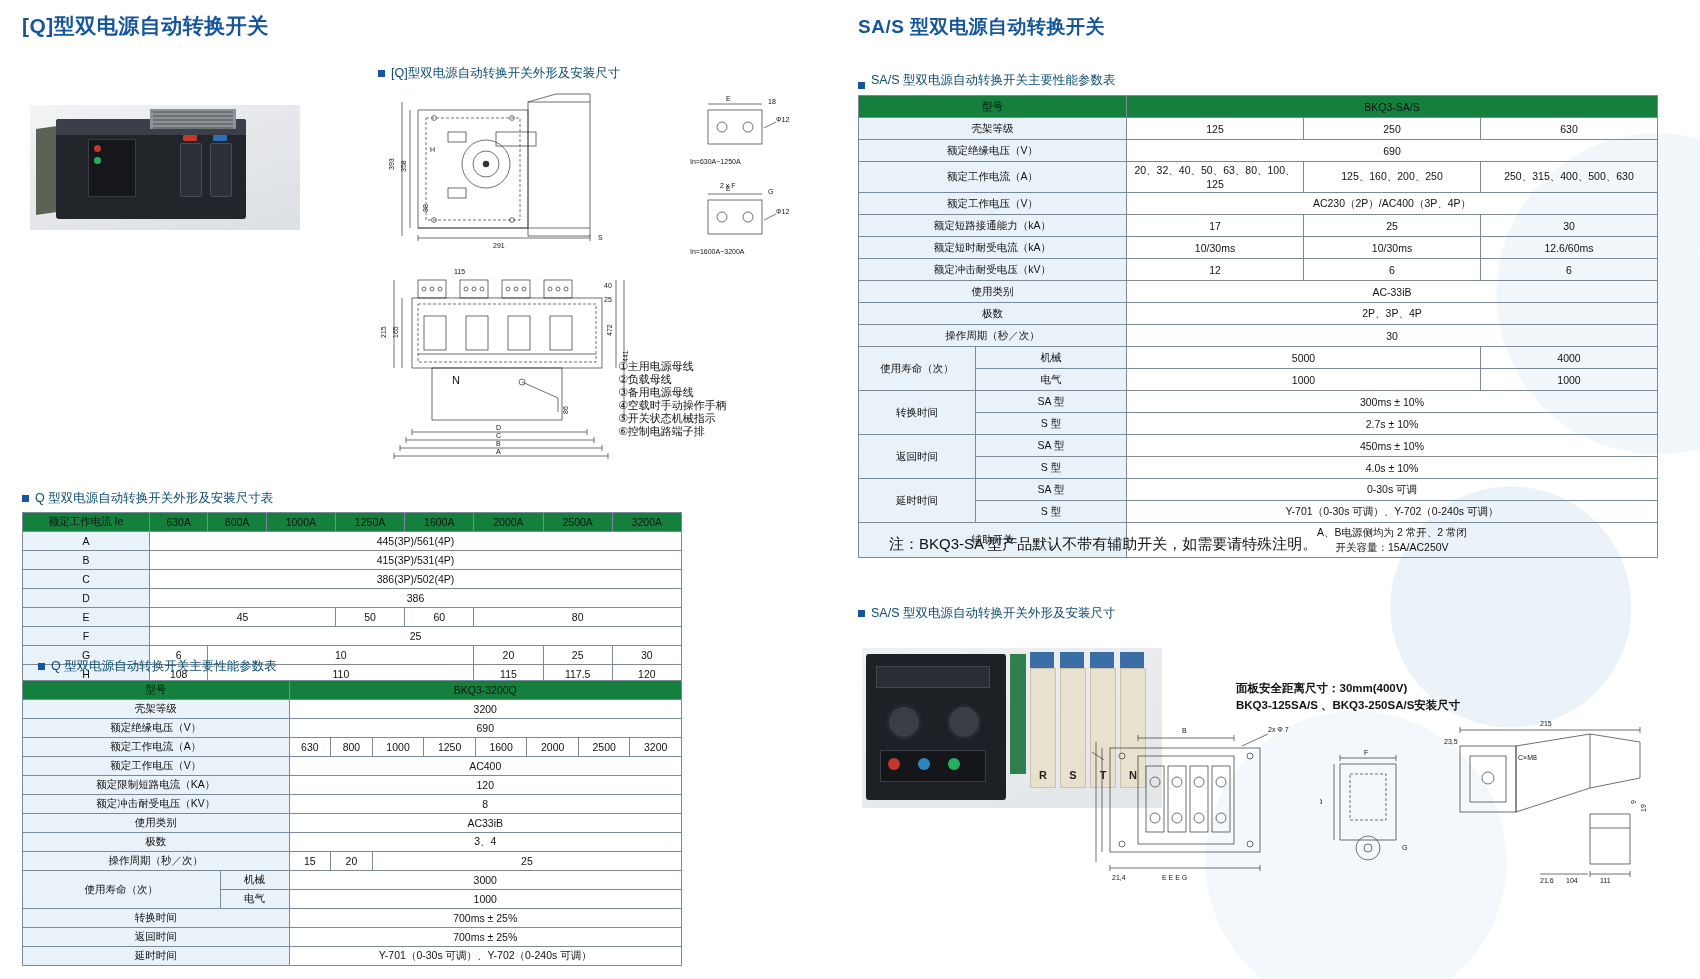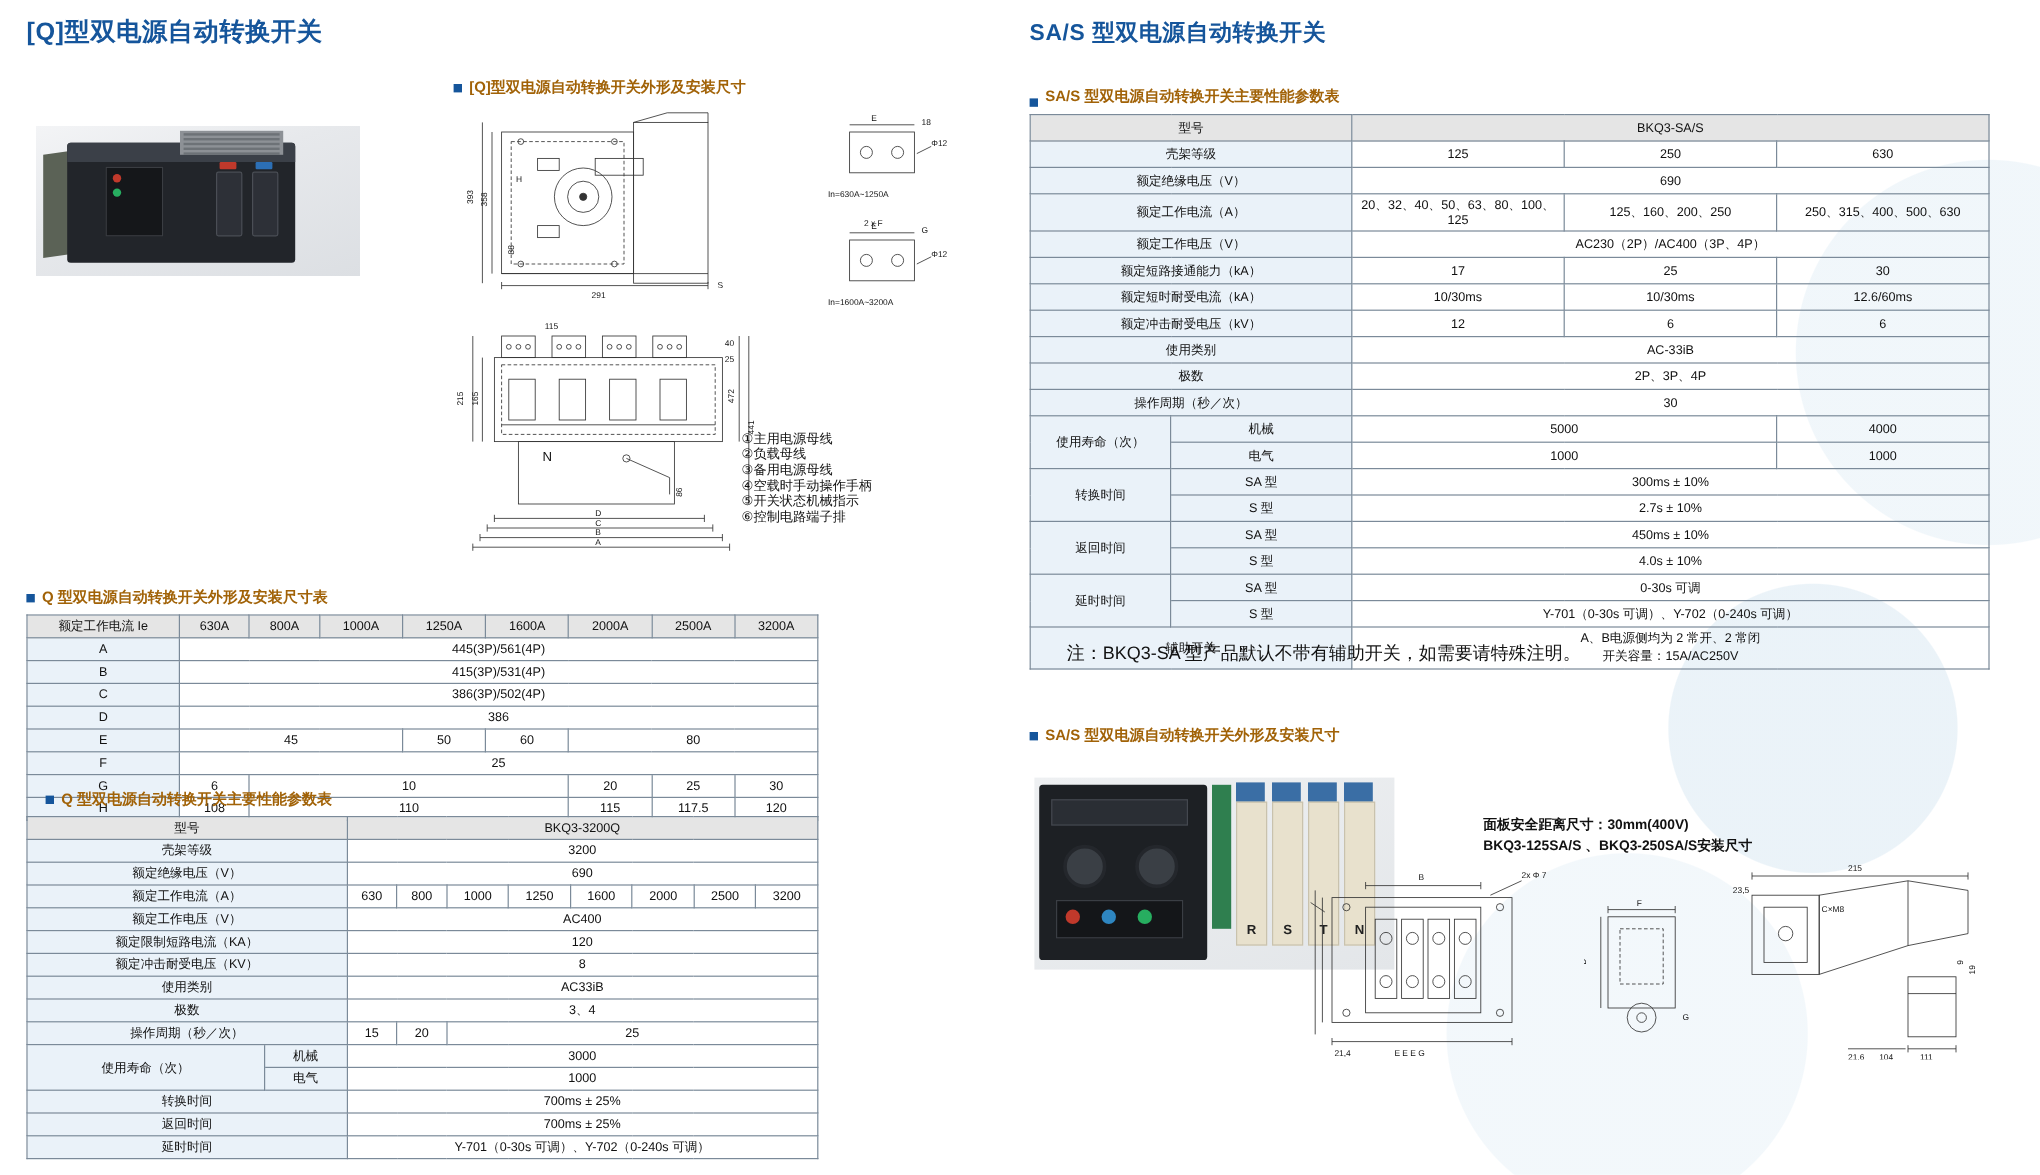--- a/index.html
+++ b/index.html
@@ -26,21 +26,21 @@
 
   h1.title-left{
     position:absolute;left:22px;top:12px;margin:0;
     font-size:21px;font-weight:bold;color:#15559b;letter-spacing:.5px;
   }
   h1.title-right{
     position:absolute;left:18px;top:14px;margin:0;
     font-size:19px;font-weight:bold;color:#15559b;letter-spacing:.5px;
   }
   .sec-head{
-    font-size:12.5px;font-weight:bold;color:#a16207;
+    font-size:12.5px;font-weight:normal;color:#0c4a6e;
     display:flex;align-items:center;gap:6px;
   }
   .sec-head .bullet{
     width:7px;height:7px;background:#15559b;display:inline-block;flex:0 0 auto;
   }
   
   .photo-main{
     position:absolute;left:30px;top:105px;width:270px;height:125px;
     background:linear-gradient(160deg,#f3f4f6 0%,#e7e9ec 40%,#dcdfe3 100%);
   }
@@ -65,21 +65,21 @@
   .sa-cap{position:absolute;top:4px;width:24px;height:18px;background:#3a6ea5;}
 
   
   .cap-list{position:absolute;font-size:13px;font-weight:bold;color:#111;line-height:24px;}
   .cap-list .row{display:flex;align-items:center;gap:7px;}
   .cap-list .box{width:10px;height:10px;border:1px solid #111;display:inline-block;flex:0 0 auto;}
 
   
   table{border-collapse:collapse;font-size:10.5px;}
   table td,table th{border:1px solid #7b8a99;text-align:center;padding:2px 3px;font-weight:normal;color:#111;}
-  .tbl-head td{background:#e5e5e5;}
+  .tbl-head td{background:#15803d;}
   .tbl-lbl{background:#eaf2f9;}
 
   #dim-table{position:absolute;left:22px;top:512px;width:660px;}
   #dim-table td{height:14px;}
   #perf-table-q{position:absolute;left:22px;top:680px;width:660px;}
   #perf-table-q td{height:13px;}
 
   #perf-table-sa{position:absolute;left:18px;top:95px;width:800px;}
   #perf-table-sa td{height:17px;}
 

